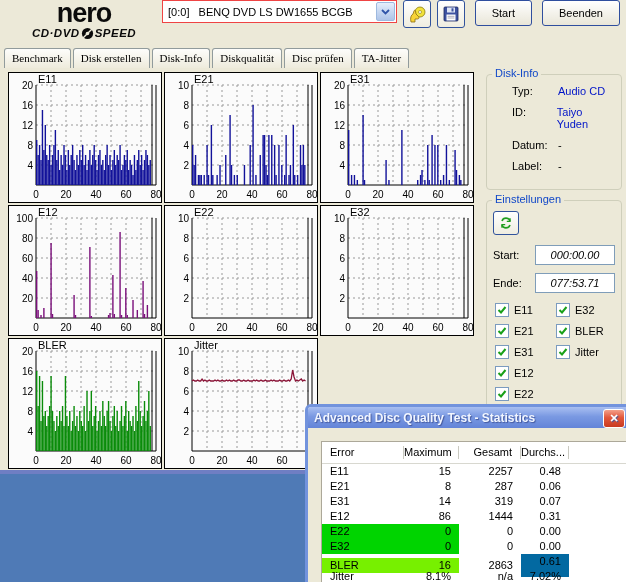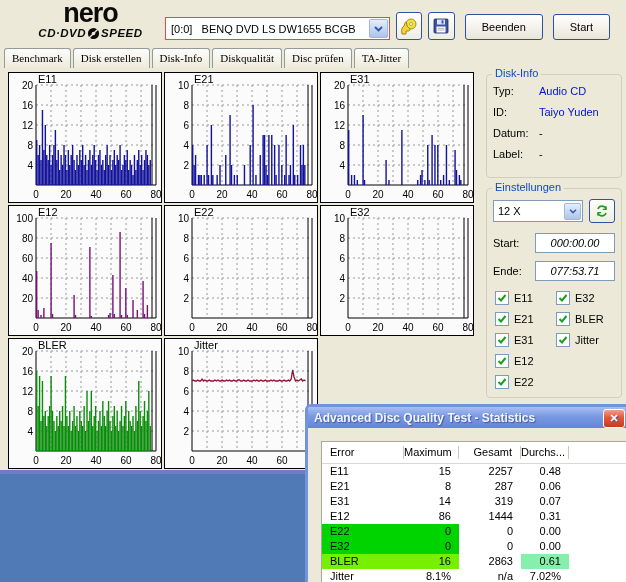--- a/index.html
+++ b/index.html
@@ -21,21 +21,21 @@
       radial-gradient(ellipse 210px 75px at 72% 22%, #6E7C39 0%, rgba(110,124,57,0) 70%),
       radial-gradient(ellipse 300px 95px at 88% 70%, #4E5A22 0%, rgba(78,90,34,0) 76%),
       radial-gradient(ellipse 180px 60px at 55% 90%, #44501E 0%, rgba(68,80,30,0) 75%),
       linear-gradient(180deg,#82A9D9 0%, #5E88C4 40%, #49straight74B2 100%);
   }
   
   .app-window{
     position:absolute;left:0;top:0;width:626px;height:470px;z-index:1;
     background:#ECE9D8;border-bottom:4px solid #6F7EC3;
   }
-  .toolbar{height:40px;display:flex;align-items:flex-end;padding:0 16px;}
+  .toolbar{height:40px;display:flex;align-items:flex-start;padding:0 6px;}
   .logo{width:182px;text-align:center;line-height:1;user-select:none;}
   .logo .l1{font-size:27px;font-weight:bold;letter-spacing:-1px;color:#0b0b0b;display:block;margin-bottom:-3px;}
   .logo .l2{font-size:11.5px;font-weight:bold;font-style:italic;letter-spacing:.5px;color:#0b0b0b;display:inline-flex;align-items:center;gap:1px;}
   .drive-select{
     width:272px;height:21px;background:#fff;border:1px solid #ef4444;
     display:flex;align-items:center;font-size:11px;white-space:pre;
   }
   .drive-select .txt{flex:1;padding-left:5px;overflow:hidden;}
   .combo-arrow{width:17px;height:17px;margin:1px;border:1px solid #9DB9DF;border-radius:2px;
     background:linear-gradient(180deg,#E6EEFB,#C7D8F2 50%,#AEC4E8);display:flex;align-items:center;justify-content:center;}
@@ -51,21 +51,21 @@
   
   .chart-grid{position:absolute;left:8px;top:72px;display:grid;
     grid-template-columns:repeat(3,154px);grid-auto-rows:131px;gap:2px;}
   .cell{border:1px solid #000;background:#FBFBFB;box-sizing:border-box;overflow:hidden;}
   .cell svg{display:block;overflow:visible;}
   
   .side-panel{position:absolute;left:486px;top:74px;width:136px;}
   .groupbox{border:1px solid #CFCFBB;border-radius:4px;padding:10px 6px 8px;position:relative;margin-bottom:10px;box-sizing:border-box;}
   .groupbox .legend{position:absolute;top:-8px;left:5px;background:#ECE9D8;padding:0 3px;color:#1047C8;font-size:11px;}
   .info-row{display:flex;font-size:11px;margin-bottom:9px;}
-  .info-row .lbl{width:46px;color:#000;}
+  .info-row .lbl{width:46px;color:#000;margin-left:19px;}
   .info-row .val{color:#0014C8;}
   .info-row .val.dash{color:#000;}
   .speed-row{display:flex;align-items:center;gap:6px;margin-bottom:10px;}
   .xp-select{flex:1;height:20px;background:#fff;border:1px solid #7F9DB9;display:flex;align-items:center;font-size:11px;}
   .xp-select .txt{flex:1;padding-left:4px;}
   .sq-btn{width:24px;height:22px;border:1px solid #31539C;border-radius:3px;
     background:linear-gradient(180deg,#FFFFFF,#EFEDE0);display:flex;align-items:center;justify-content:center;}
   .field-row{display:flex;align-items:center;margin-bottom:8px;font-size:11px;}
   .field-row .lbl{width:42px;}
   .field-row input{width:74px;height:16px;border:1px solid #7F9DB9;font-size:11px;text-align:center;
@@ -132,24 +132,24 @@
       <svg width="16" height="16" viewBox="0 0 16 16">
         <rect x="1" y="1" width="14" height="14" rx="1" fill="#3D52A0" stroke="#1d2a60" stroke-width="0.8"></rect>
         <rect x="4" y="1.5" width="8" height="5" fill="#dfe6f5"></rect>
         <rect x="8.5" y="2.3" width="2" height="3.2" fill="#3D52A0"></rect>
         <rect x="3.5" y="8.5" width="9" height="6" fill="#ffffff"></rect>
         <line x1="4.6" y1="10.3" x2="11.4" y2="10.3" stroke="#99a" stroke-width="0.8"></line>
         <line x1="4.6" y1="12" x2="11.4" y2="12" stroke="#99a" stroke-width="0.8"></line>
       </svg>
     </div>
     <div class="push-btn">
+      <span>Start</span>
+    </div>
+    <div class="push-btn">
       <span>Beenden</span>
-    </div>
-    <div class="push-btn">
-      <span>Start</span>
     </div>
   </div>
 
   <div class="tabbar">
       <div class="tab">Benchmark</div>
       <div class="tab">Disk erstellen</div>
       <div class="tab">Disk-Info</div>
       <div class="tab">Diskqualität</div>
       <div class="tab">Disc prüfen</div>
       <div class="tab">TA-Jitter</div>
@@ -678,28 +678,20 @@
           </div>
           <div class="info-row">
             <span class="lbl">Label:</span>
             <span class="val dash">-</span>
           </div>
         </div>
     </div>
     <div class="groupbox">
       <span class="legend">Einstellungen</span>
       <div class="speed-row">
-        <div class="xp-select">
-          <span class="txt">12 X</span>
-          <span class="combo-arrow" style="width:15px;height:15px;">
-            <svg width="8" height="5" viewBox="0 0 9 6">
-                <path d="M1 1 L4.5 4.5 L8 1" fill="none" stroke="#2F54A8" stroke-width="1.8"></path>
-              </svg>
-          </span>
-        </div>
         <div class="sq-btn">
           <svg width="14" height="14" viewBox="0 0 14 14">
             <path d="M3 5 A4.2 4.2 0 0 1 11 5" fill="none" stroke="#1F9E1F" stroke-width="1.6"></path>
             <path d="M11 2.2 L11 5.4 L7.8 5.4" fill="none" stroke="#1F9E1F" stroke-width="1.4"></path>
             <path d="M11 9 A4.2 4.2 0 0 1 3 9" fill="none" stroke="#1F9E1F" stroke-width="1.6"></path>
             <path d="M3 11.8 L3 8.6 L6.2 8.6" fill="none" stroke="#1F9E1F" stroke-width="1.4"></path>
           </svg>
         </div>
       </div>
       <div class="field-row">
@@ -838,21 +830,21 @@
         <span class="c-err" style="background: rgb(0, 212, 0); height: 15px; line-height: 15px;">E32</span>
         <span class="c-num" style="background: rgb(0, 212, 0); height: 15px; line-height: 15px;">0</span>
         <span class="c-num" style="height: 15px; line-height: 15px;">0</span>
         <span class="c-num" style="height: 15px; line-height: 15px;">0.00</span>
         <span></span>
       </div>
       <div class="srow">
         <span class="c-err" style="background: rgb(119, 240, 0); height: 15px; line-height: 15px;">BLER</span>
         <span class="c-num" style="background: rgb(119, 240, 0); height: 15px; line-height: 15px;">16</span>
         <span class="c-num" style="height: 15px; line-height: 15px;">2863</span>
-        <span class="c-num" style="background: #86efac; height: 15px; line-height: 15px;">0.61</span>
+        <span class="c-num" style="background: #0369a1; height: 23px; line-height: 15px;">0.61</span>
         <span></span>
       </div>
       <div class="srow">
         <span class="c-err" style="height: 15px; line-height: 15px;">Jitter</span>
         <span class="c-num" style="height: 15px; line-height: 15px;">8.1%</span>
         <span class="c-num" style="height: 15px; line-height: 15px;">n/a</span>
         <span class="c-num" style="height: 15px; line-height: 15px;">7.02%</span>
         <span></span>
       </div>
     </div>

